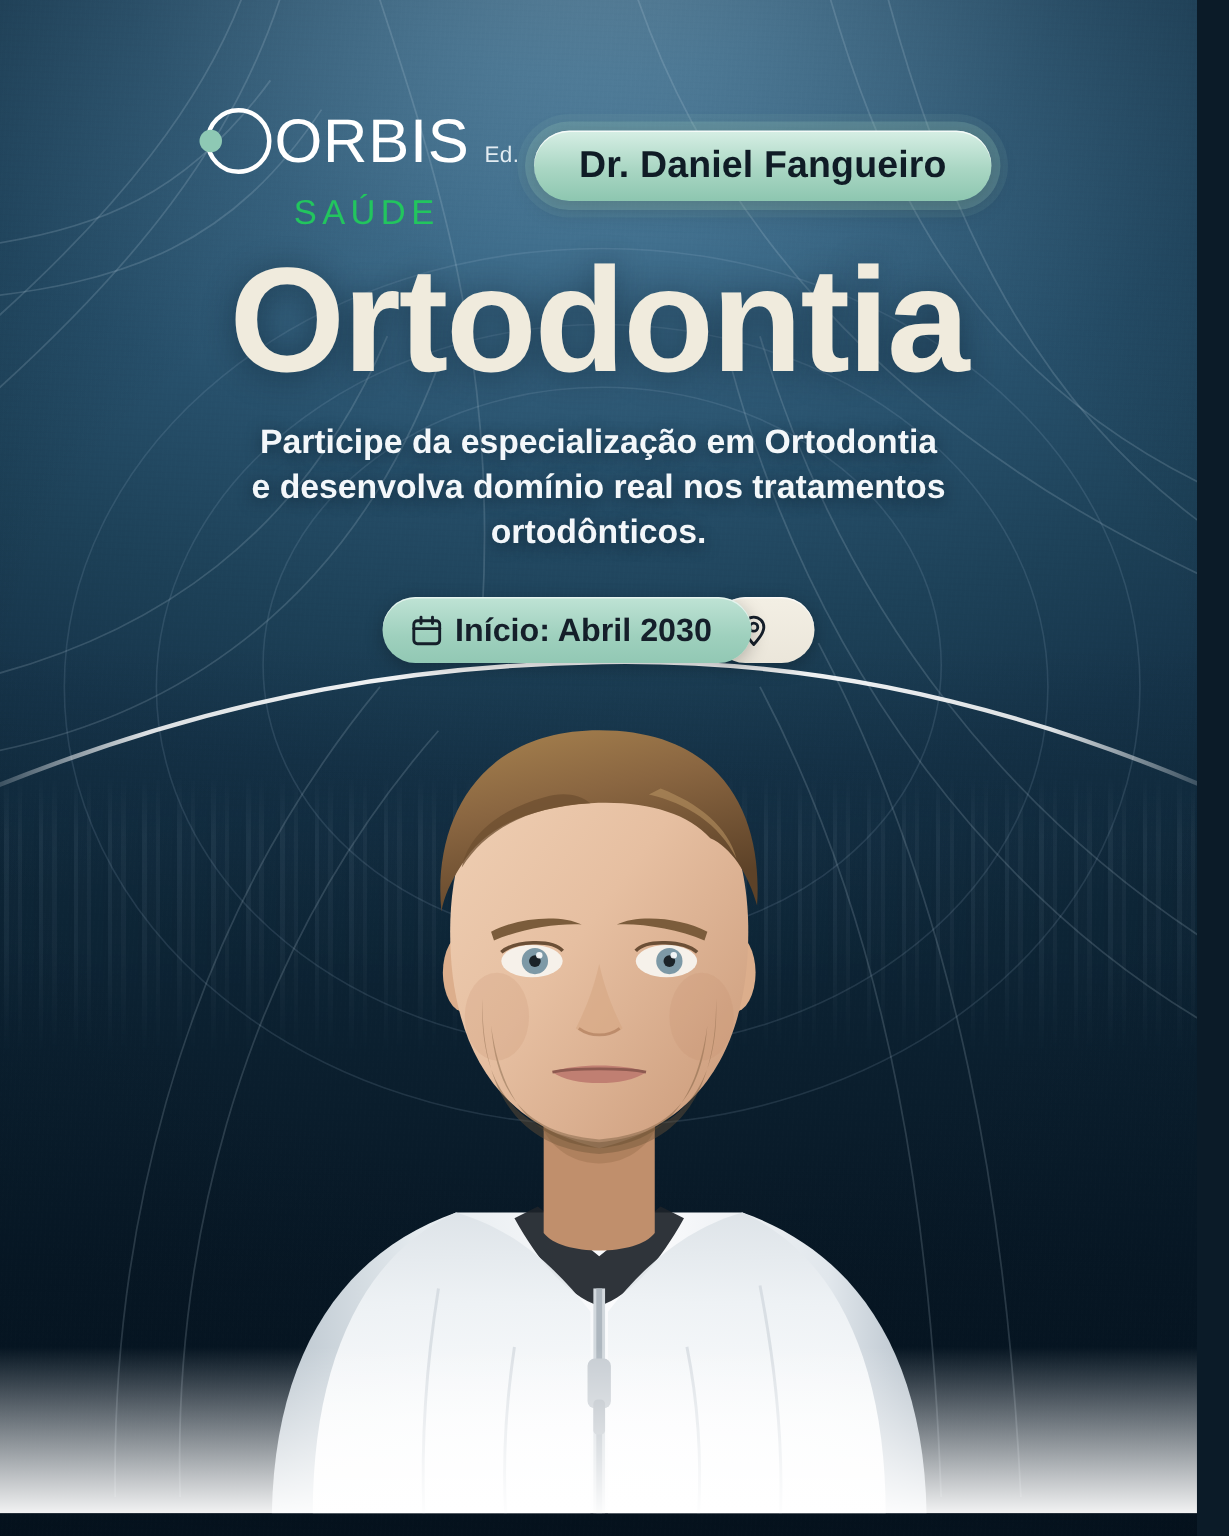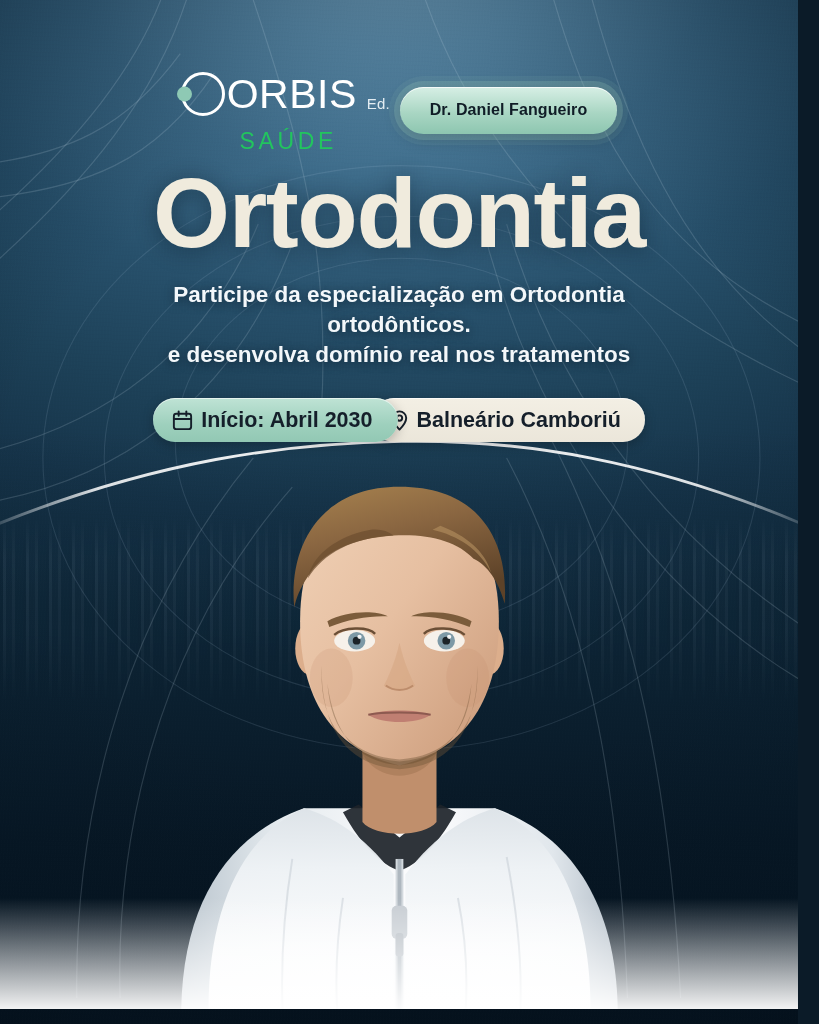--- a/index.html
+++ b/index.html
@@ -106,21 +106,21 @@
     margin-top:12px; padding-left:30px;
   }
 
   .name-badge{
     position:relative;
     display:inline-flex; align-items:center; justify-content:center;
     height:47px; padding:0 30px;
     border-radius:999px;
     background:linear-gradient(180deg,#d7efe5 0%,#a9d6c3 55%,#8dc6b0 100%);
     color:#101c26;
-    font-size:16px; font-weight:700; letter-spacing:.1px;
+    font-size:25px; font-weight:700; letter-spacing:.1px;
     box-shadow:
       0 0 0 6px rgba(160,208,190,.22),
       0 0 0 11px rgba(150,200,182,.10),
       0 4px 16px rgba(0,0,0,.28),
       inset 0 1px 0 rgba(255,255,255,.75);
     white-space:nowrap;
   }
 
   
   .title{
@@ -349,22 +349,22 @@
         <div class="logo-sub">SAÚDE</div>
       </div>
 
       <div class="name-badge">Dr. Daniel Fangueiro</div>
     </div>
 
     <h1 class="title">Ortodontia</h1>
 
     <div class="desc">
       <span>Participe da especialização em Ortodontia</span>
+      <span>e desenvolva domínio real nos tratamentos</span>
       <span>ortodônticos.</span>
-      <span>e desenvolva domínio real nos tratamentos</span>
     </div>
 
     <div class="pills">
 
       <div class="pill pill-date">
         <span>
           <svg width="23" height="23" viewBox="0 0 24 24" fill="none" stroke="#151f2a" stroke-width="2" stroke-linecap="round" stroke-linejoin="round">
             <rect x="3" y="5" width="18" height="16" rx="2.5"></rect>
             <line x1="3" y1="10.5" x2="21" y2="10.5"></line>
             <line x1="8" y1="2.5" x2="8" y2="7"></line>
@@ -374,19 +374,18 @@
         <span>Início: Abril 2030</span>
       </div>
 
       <div class="pill pill-place">
         <span style="position:absolute;left:16px;top:50%;transform:translateY(-50%);">
           <svg width="23" height="23" viewBox="0 0 24 24" fill="none" stroke="#151f2a" stroke-width="2" stroke-linecap="round" stroke-linejoin="round">
             <path d="M12 22s7-7.0 7-12a7 7 0 1 0-14 0c0 5 7 12 7 12z"></path>
             <circle cx="12" cy="10" r="2.8"></circle>
           </svg>
         </span>
-        <span>Balneário Camboriú</span>
       </div>
 
     </div>
 
   </div>
 </div>
 
 </body></html>

